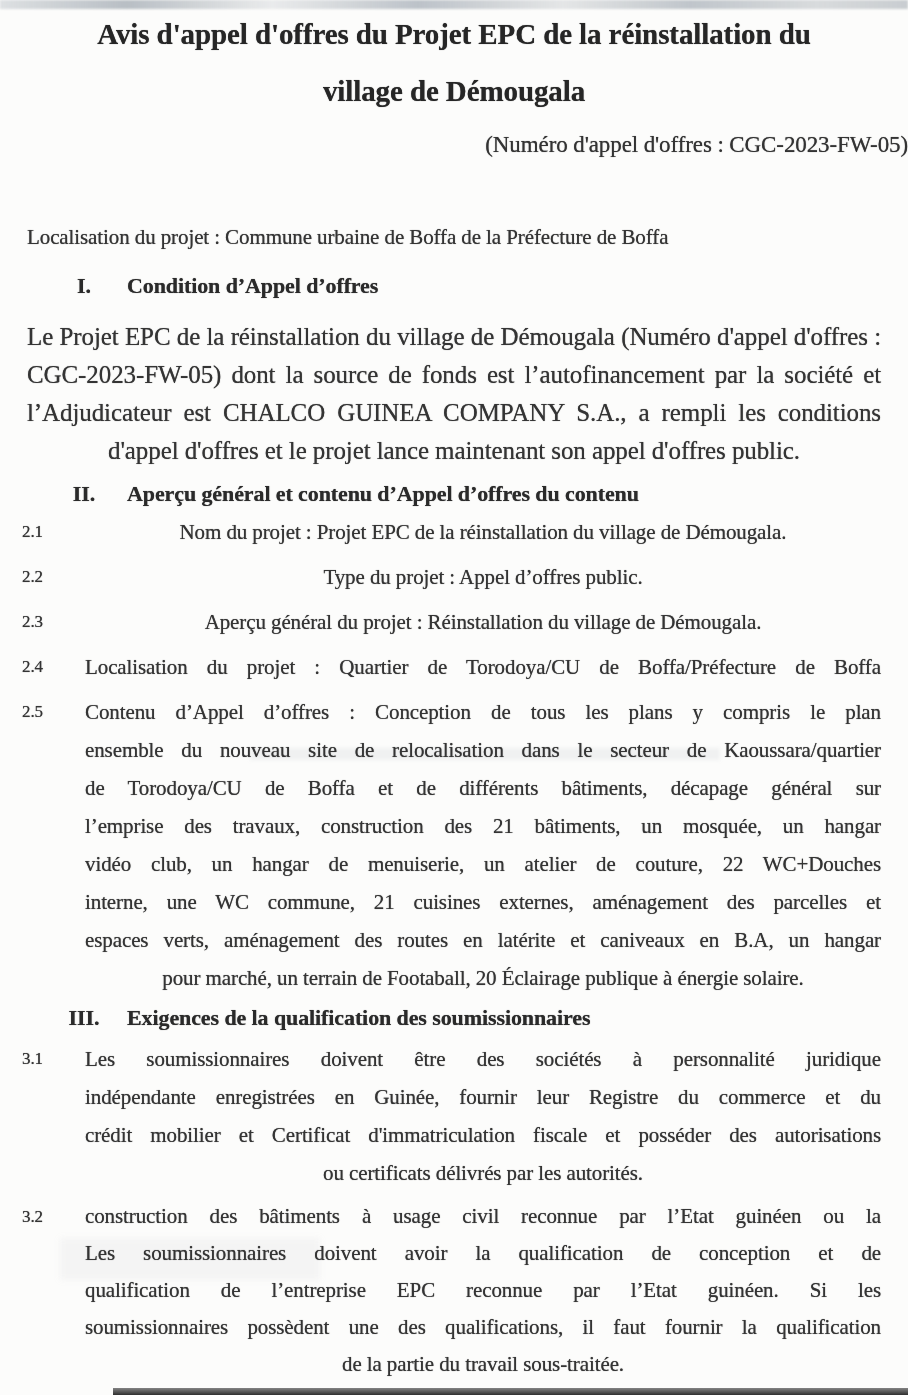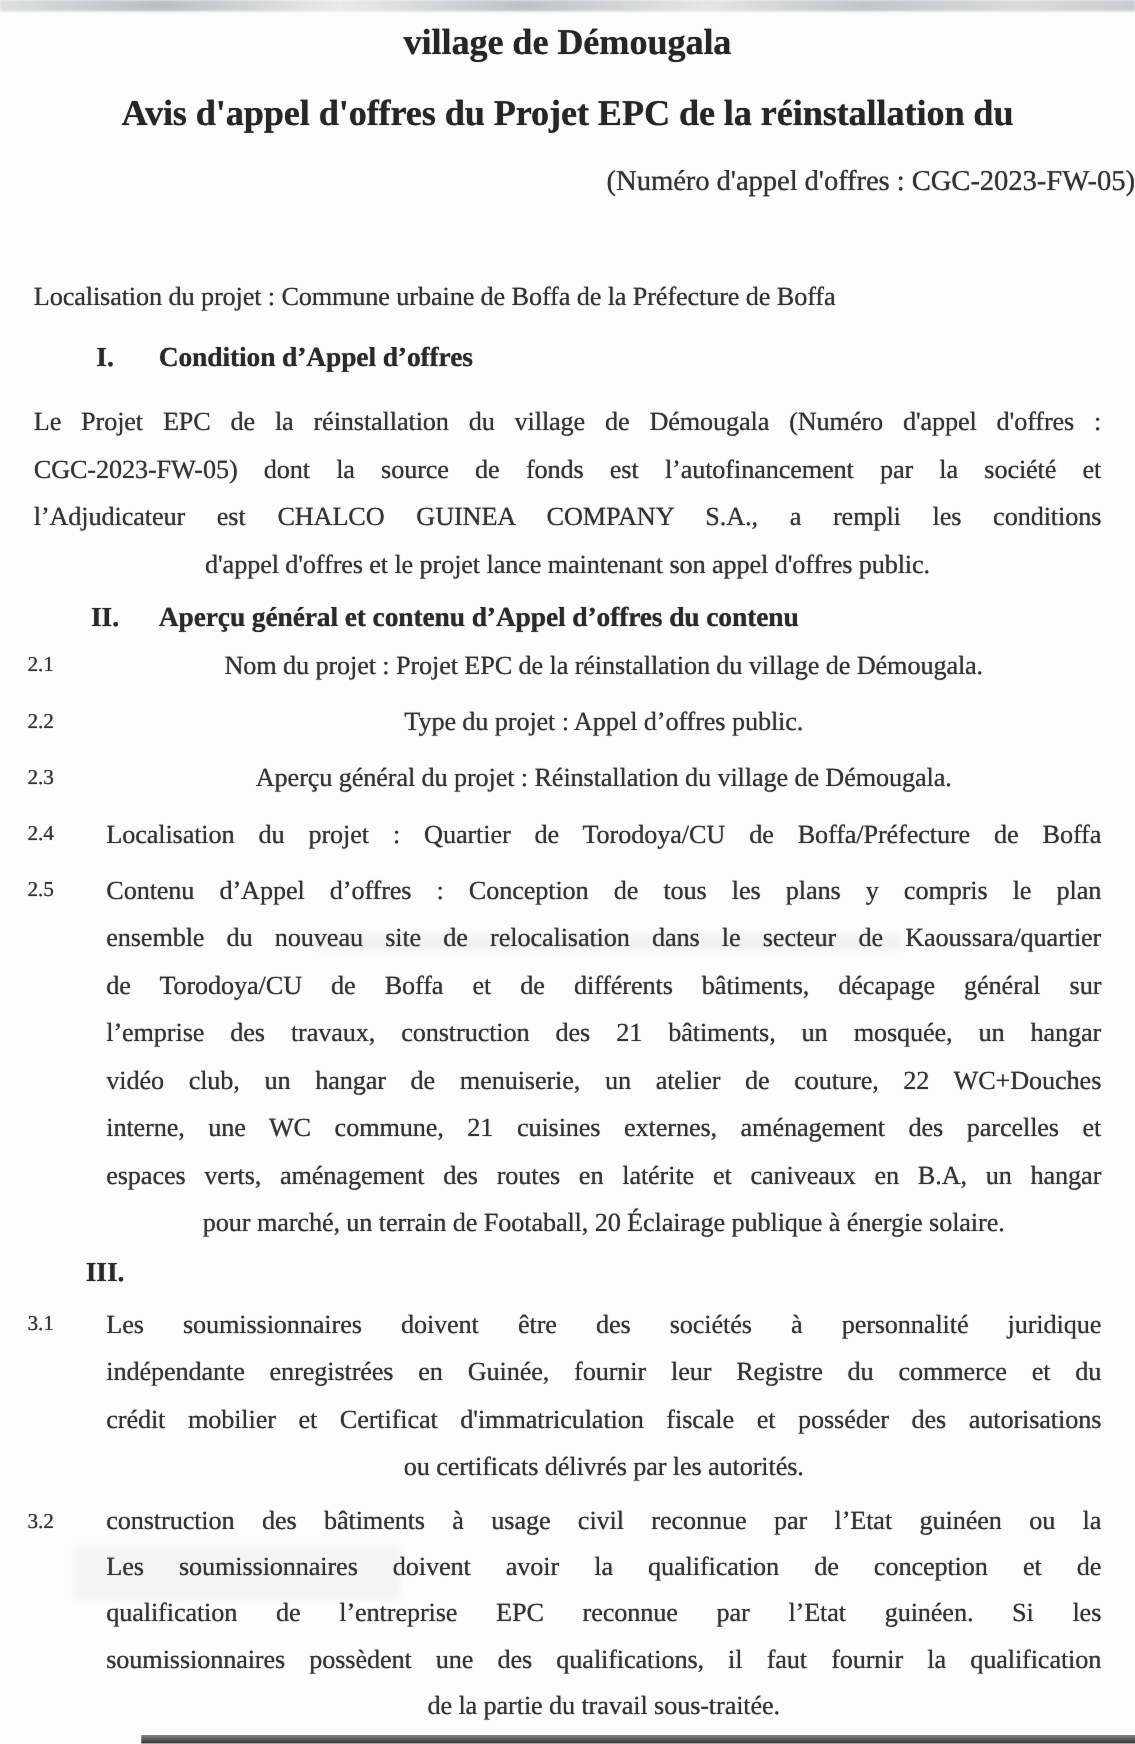--- a/index.html
+++ b/index.html
@@ -16,21 +16,21 @@
     text-align:center;font-size:29px;font-weight:bold;line-height:57px;color:#262626;
   }
   .subtitle{
     position:absolute;top:132px;left:0;width:908px;
     text-align:right;font-size:23px;color:#333;
   }
   .loc{position:absolute;top:221px;left:27px;font-size:21px;line-height:32px;}
   .heading{position:absolute;left:0;width:908px;height:32px;font-weight:bold;font-size:22px;color:#2a2a2a;line-height:32px;}
   .h-num{position:absolute;left:55px;width:58px;text-align:center;display:inline-block;}
   .h-label{position:absolute;left:127px;white-space:nowrap;}
-  .para{position:absolute;font-size:21px;line-height:38px;}
+  .para{position:absolute;font-size:25px;line-height:38px;}
   .item{position:absolute;left:22px;width:859px;}
   .i-num{position:absolute;left:0;top:0;font-size:17px;line-height:38px;}
   .i-text{margin-left:63px;font-size:21px;line-height:38px;}
   .lh37 .i-text, .lh37 .i-num{line-height:37px;}
   .jline{text-align:justify;text-align-last:justify;}
   .nline{text-align:center;}
   
   .top-band{
     position:absolute;top:0;left:0;width:908px;height:9px;
     background:linear-gradient(90deg,
@@ -50,22 +50,22 @@
 </head>
 <body>
 
 <div class="page">
 
   <div class="top-band"></div>
   <div class="smudge-a"></div>
   <div class="smudge-b"></div>
 
   <h1 class="title">
+    <div>Avis d'appel d'offres du Projet EPC de la réinstallation du</div>
     <div>village de Démougala</div>
-    <div>Avis d'appel d'offres du Projet EPC de la réinstallation du</div>
   </h1>
 
   <div class="subtitle">(Numéro d'appel d'offres : CGC-2023-FW-05)</div>
 
   <div class="loc">Localisation du projet : Commune urbaine de Boffa de la Préfecture de Boffa</div>
 
   <div class="heading" style="top:270px">
     <span class="h-num">I.</span>
     <span class="h-label">Condition d’Appel d’offres</span>
   </div>
@@ -118,20 +118,21 @@
       <div class="jline">l’emprise des travaux, construction des 21 bâtiments, un mosquée, un hangar</div>
       <div class="jline">vidéo club, un hangar de menuiserie, un atelier de couture, 22 WC+Douches</div>
       <div class="jline">interne, une WC commune, 21 cuisines externes, aménagement des parcelles et</div>
       <div class="jline">espaces verts, aménagement des routes en latérite et caniveaux en B.A, un hangar</div>
       <div class="nline">pour marché, un terrain de Footaball, 20 Éclairage publique à énergie solaire.</div>
     </div>
   </div>
 
   <div class="heading" style="top:1002px">
     <span class="h-num">III.</span>
+    <span class="h-label">Exigences de la qualification des soumissionnaires</span>
   </div>
 
   <div class="item" style="top:1040px">
     <span class="i-num">3.1</span>
     <div class="i-text">
       <div class="jline">Les soumissionnaires doivent être des sociétés à personnalité juridique</div>
       <div class="jline">indépendante enregistrées en Guinée, fournir leur Registre du commerce et du</div>
       <div class="jline">crédit mobilier et Certificat d'immatriculation fiscale et posséder des autorisations</div>
       <div class="nline">ou certificats délivrés par les autorités.</div>
     </div>

